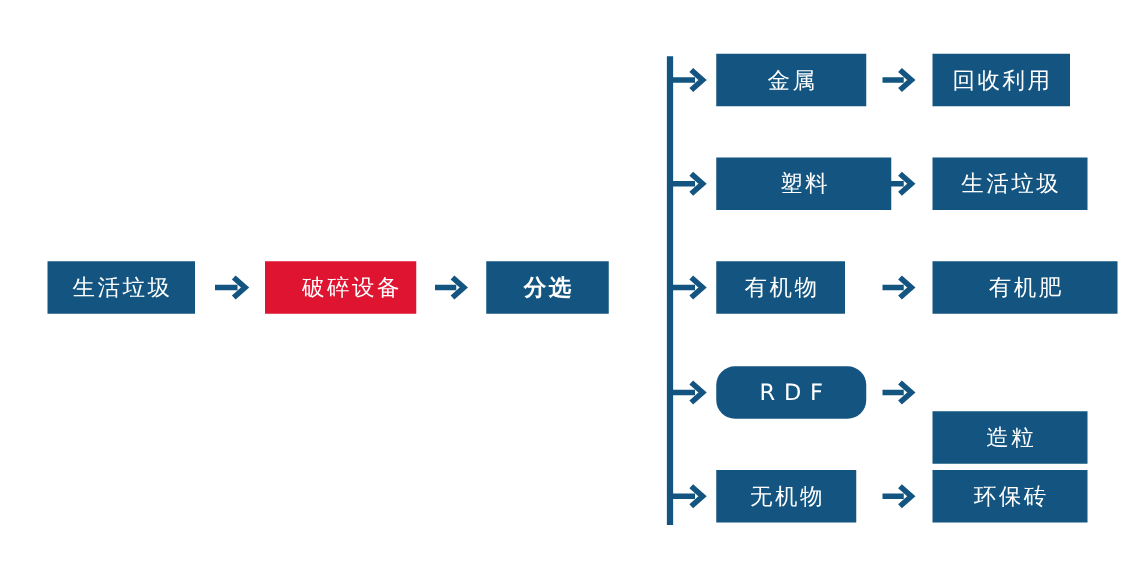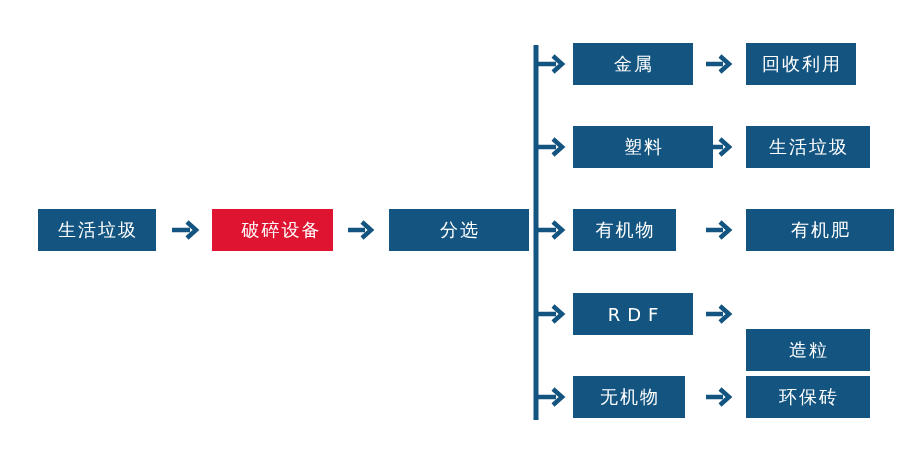--- a/index.html
+++ b/index.html
@@ -19,21 +19,21 @@
     align-items: center;
     justify-content: center;
     background: var(--blue, #135580);
     color: var(--text, #ffffff);
     font-size: 18px;
     letter-spacing: 2px;
     text-indent: 2px;
     white-space: nowrap;
   }
   .box.red { background: var(--red, #de1431); padding-left: 16px; }
-  .box.wide-spacing { letter-spacing: 7px; text-indent: 7px; }
+  .box.wide-spacing { letter-spacing: 7px; text-indent: 7px; border-radius: 15px; }
   svg.connectors {
     position: absolute;
     left: 0; top: 0;
     width: 900px; height: 464px;
   }
   .connectors path { stroke: var(--blue, #135580); fill: none; }
   .connectors .arrow { stroke-width: 4.5; }
   .connectors .trunk { stroke-width: 5; }
 </style>
 </head>
@@ -55,21 +55,21 @@
   <path class="arrow" d="M706 147 H723 M720 139 L729 147 L720 155"></path>
   <path class="arrow" d="M706 230 H723 M720 222 L729 230 L720 238"></path>
   <path class="arrow" d="M706 314 H723 M720 306 L729 314 L720 322"></path>
   <path class="arrow" d="M706 397 H723 M720 389 L729 397 L720 405"></path>
 </svg>
 
 <div class="box" style="left:38px; top:209px; width:118px;">生活垃圾</div>
 
 <div class="box red" style="left:212px; top:209px; width:121px;">破碎设备</div>
 
-<div class="box" style="left:389px; top:209px; width:140px;">分选</div>
+<div class="box" style="left:389px; top:209px; width:98px;font-weight:bold;">分选</div>
 
 <div class="box" style="left:573px; top:43px; width:120px;">金属</div>
 <div class="box" style="left:746px; top:43px; width:110px;">回收利用</div>
 
 <div class="box" style="left:573px; top:126px; width:140px;">塑料</div>
 <div class="box" style="left:746px; top:126px; width:124px;">生活垃圾</div>
 
 <div class="box" style="left:573px; top:209px; width:103px;">有机物</div>
 <div class="box" style="left:746px; top:209px; width:148px;">有机肥</div>
 

